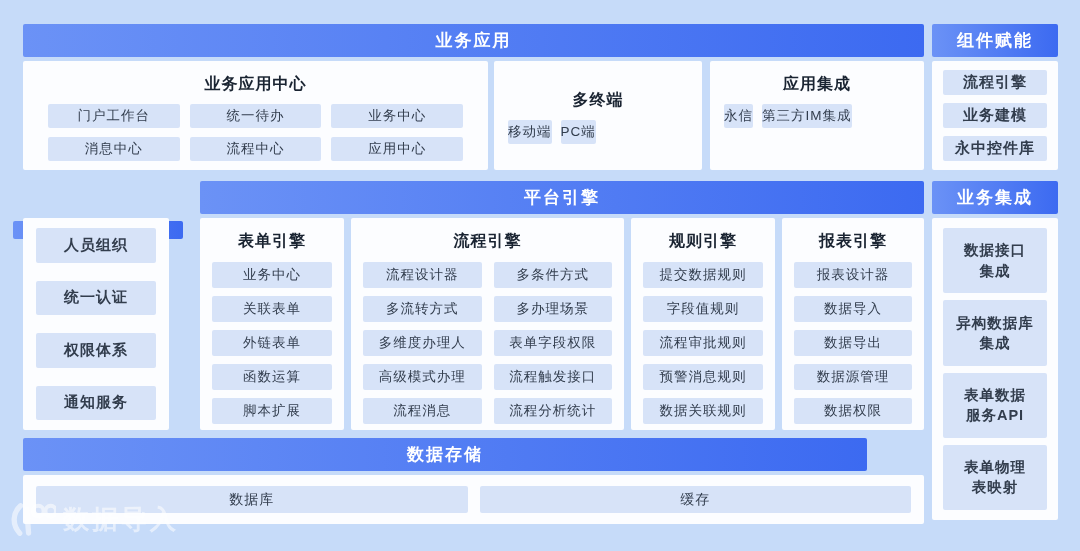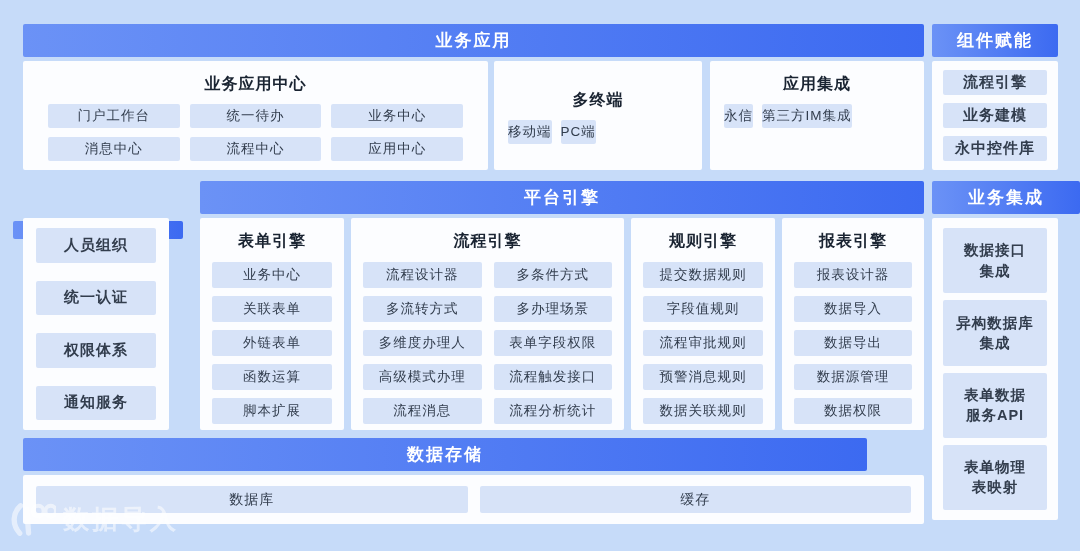--- a/index.html
+++ b/index.html
@@ -47,21 +47,21 @@
   .engine{padding:8px 12px;display:flex;flex-direction:column;justify-content:space-between;}
   .engine .list{display:flex;flex-direction:column;gap:8px;margin-top:6px;}
   .engine .pill{height:26px;}
   #eng-form{left:200px;top:218px;width:144px;height:212px;}
   #eng-flow{left:351px;top:218px;width:273px;height:212px;}
   #eng-flow .list{display:grid;grid-template-columns:1fr 1fr;gap:8px 12px;}
   #eng-rule{left:631px;top:218px;width:144px;height:212px;}
   #eng-report{left:782px;top:218px;width:142px;height:212px;}
 
   
-  #bi-banner{left:932px;top:181px;width:148px;height:33px;}
+  #bi-banner{left:932px;top:181px;width:126px;height:33px;}
   #bi-box{left:932px;top:218px;width:126px;height:302px;padding:10px 11px;display:flex;flex-direction:column;gap:7px;}
   #bi-box .pill{flex:1;font-size:14.5px;font-weight:600;white-space:pre-line;line-height:1.4;}
 
   
   #ds-banner{left:23px;top:438px;width:844px;height:33px;}
   #ds-box{left:23px;top:475px;width:901px;height:49px;padding:11px 13px;display:grid;grid-template-columns:1fr 1fr;gap:12px;}
   #ds-box .pill{font-size:14px;}
 
   
   #watermark{position:absolute;left:10px;top:501px;display:flex;align-items:center;gap:7px;

